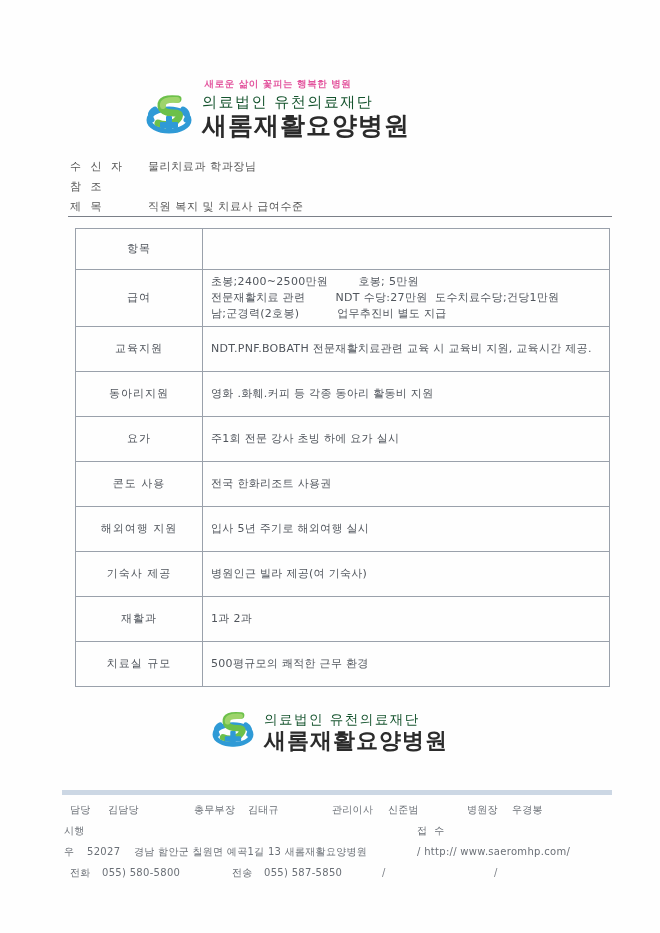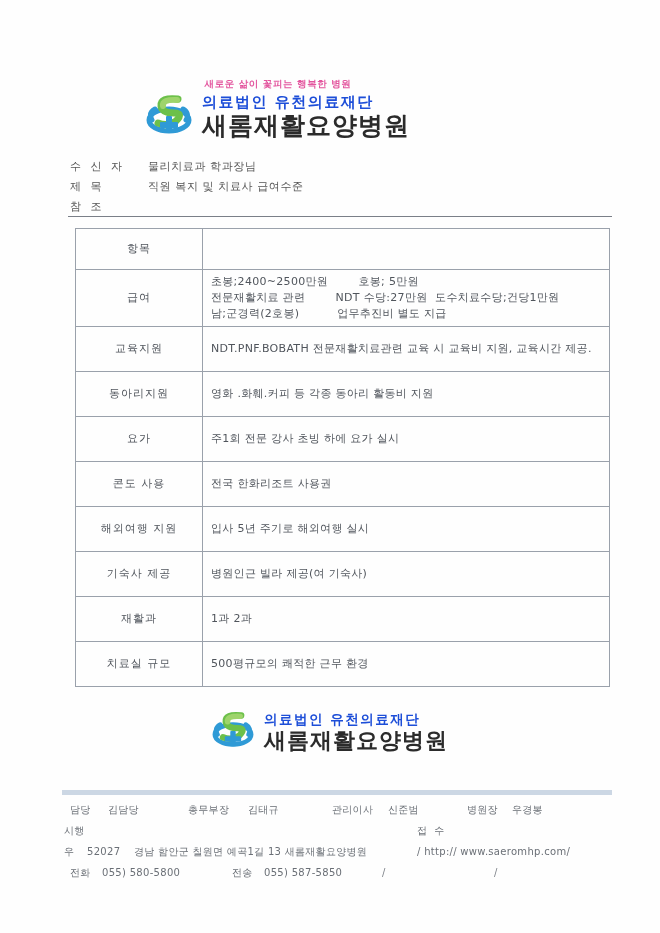--- a/index.html
+++ b/index.html
@@ -43,23 +43,23 @@
     align-items: center;
     justify-content: center;
     gap: 10px;
   }
   .brand-text {
     text-align: left;
     line-height: 1.05;
   }
   .brand-sub {
     font-size: 15px;
-    color: #1d4ed8;
+    color: #14532d;
     letter-spacing: 1.5px;
-    font-weight: bold;
+    font-weight: normal;
     margin-bottom: 2px;
   }
   .brand-main {
     font-size: 25px;
     color: #2b2b2b;
     letter-spacing: 1px;
     font-weight: bold;
   }
 
   
@@ -192,26 +192,26 @@
       </span>
     </div>
   </div>
 
   <div class="fields">
     <div class="field-row">
       <span class="field-label">수 신 자</span>
       <span class="field-value">물리치료과 학과장님</span>
     </div>
     <div class="field-row">
+      <span class="field-label">참 조</span>
+      <span class="field-value"></span>
+    </div>
+    <div class="field-row">
       <span class="field-label">제 목</span>
       <span class="field-value">직원 복지 및 치료사 급여수준</span>
-    </div>
-    <div class="field-row">
-      <span class="field-label">참 조</span>
-      <span class="field-value"></span>
     </div>
   </div>
   <div class="rule"></div>
 
   <table class="doc-table">
     <tbody>
       <tr class="row-head">
         <td class="cell-key">항목</td>
         <td class="cell-val"></td>
       </tr>
@@ -280,21 +280,21 @@
     </div>
   </div>
 
   <div class="footer-bar"></div>
 
   <div class="footer-info">
 
     <div class="f-line">
       <span class="f-seg" style="left:8px">담당</span>
       <span class="f-seg" style="left:46px">김담당</span>
-      <span class="f-seg" style="left:126px">총무부장</span>
+      <span class="f-seg" style="left:132px">총무부장</span>
       <span class="f-seg" style="left:186px">김태규</span>
       <span class="f-seg" style="left:270px">관리이사</span>
       <span class="f-seg" style="left:326px">신준범</span>
       <span class="f-seg" style="left:405px">병원장</span>
       <span class="f-seg" style="left:450px">우경봉</span>
     </div>
 
     <div class="f-line">
       <span class="f-seg" style="left:2px">시행</span>
       <span class="f-seg" style="left:46px"></span>

